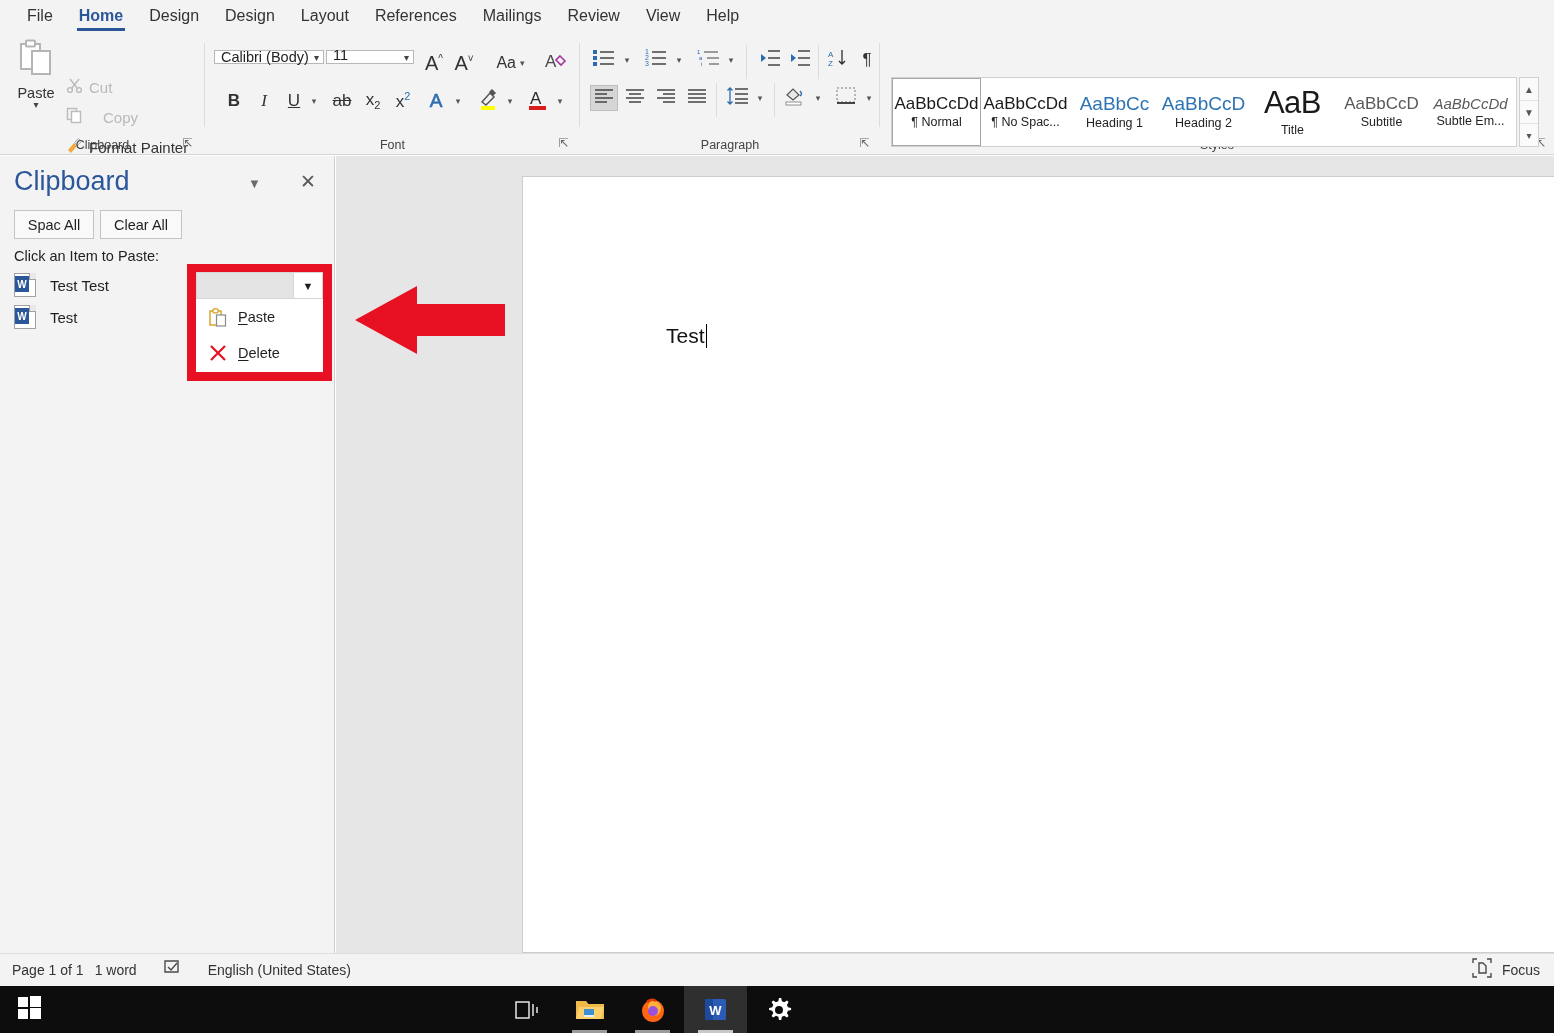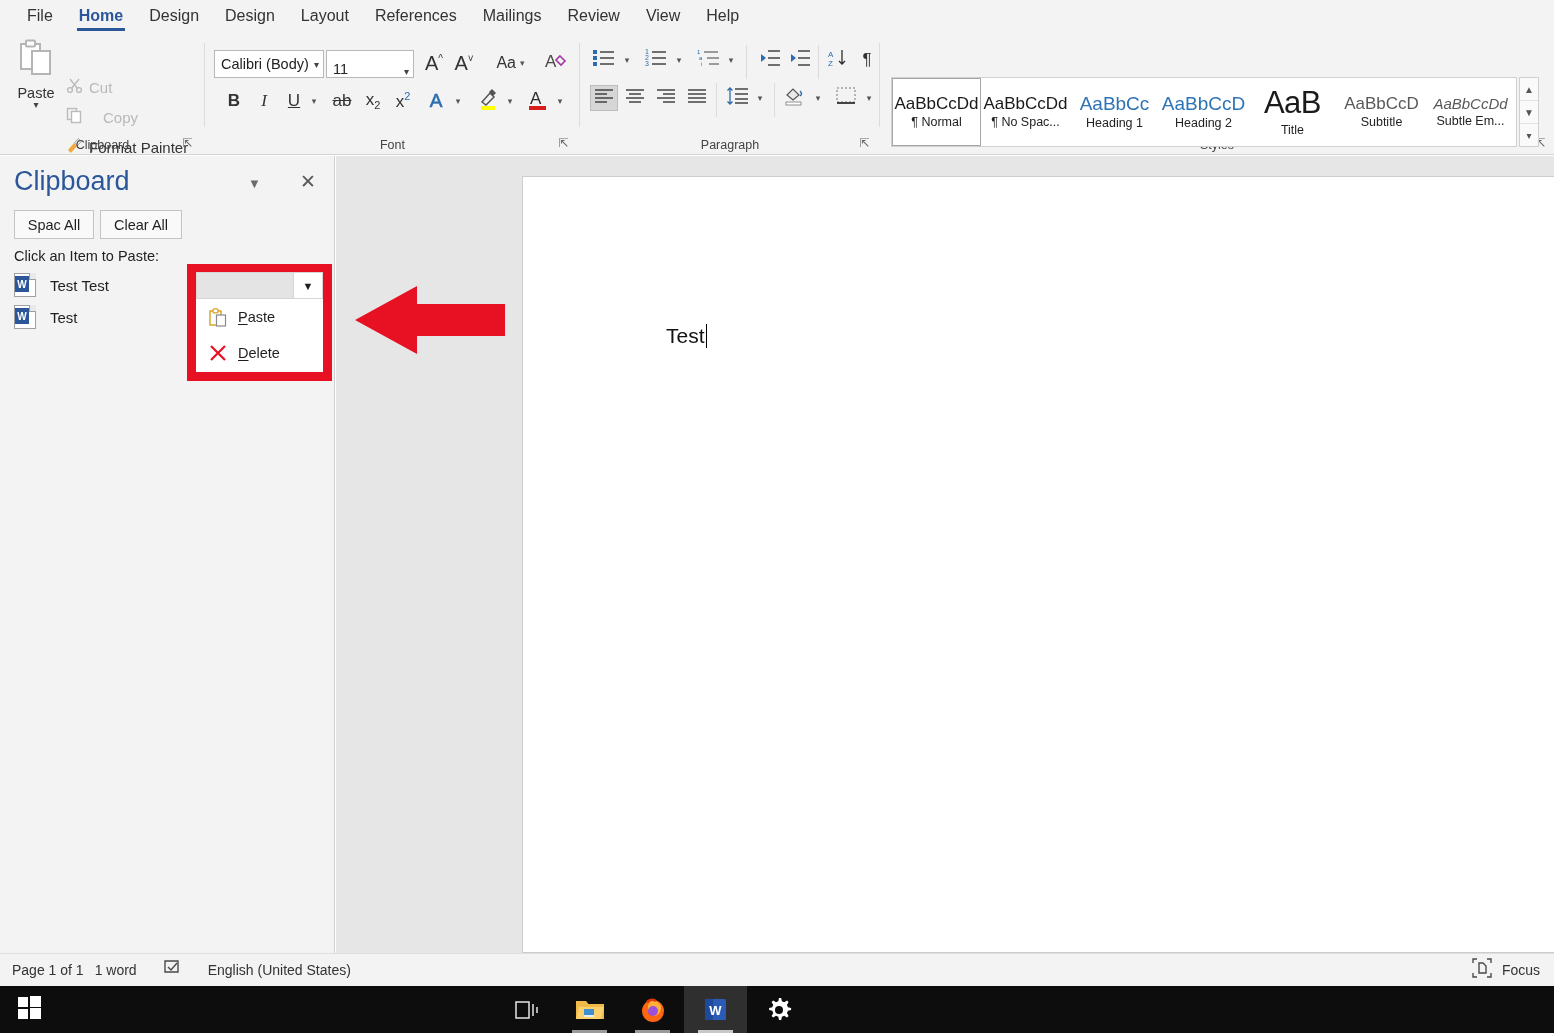--- a/index.html
+++ b/index.html
@@ -60,21 +60,21 @@
     position: absolute; display: flex; align-items: center; gap: 6px;
     font-size: 15px; cursor: default;
   }
   .cb-dim { color: #b9b9b9; }
   .cb-on  { color: #333333; }
 
   
   .combo {
     position: absolute; background: #ffffff; border: 1px solid #b8b8b8;
     font-size: 14.5px; color: #222; display: flex; align-items: center;
-    padding: 0 4px 0 6px; height: 28px; cursor: default;
+    padding: 0 4px 0 6px; height: 14px; cursor: default;
   }
   .combo .cval { flex: 1; overflow: hidden; white-space: nowrap; }
   .combo .ccar { font-size: 10px; color: #444; padding-left: 4px; }
   .fbtn {
     position: absolute; display: flex; align-items: center; justify-content: center;
     color: #333; cursor: default; user-select: none;
   }
   .caretmini { font-size: 9px; color: #555; }
 
   

